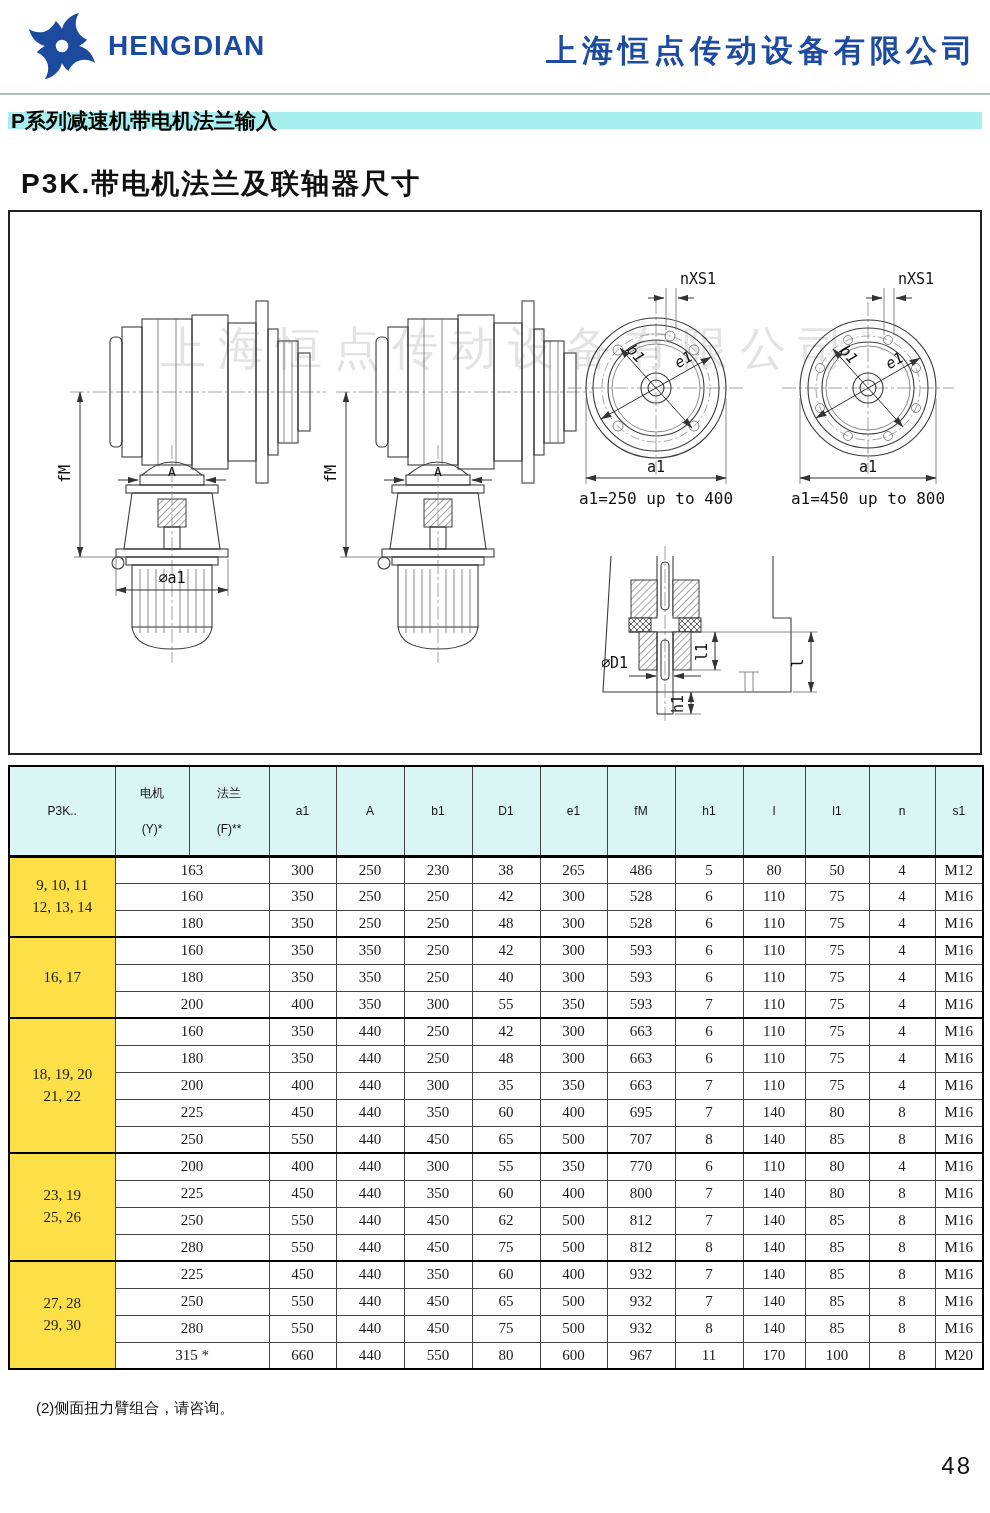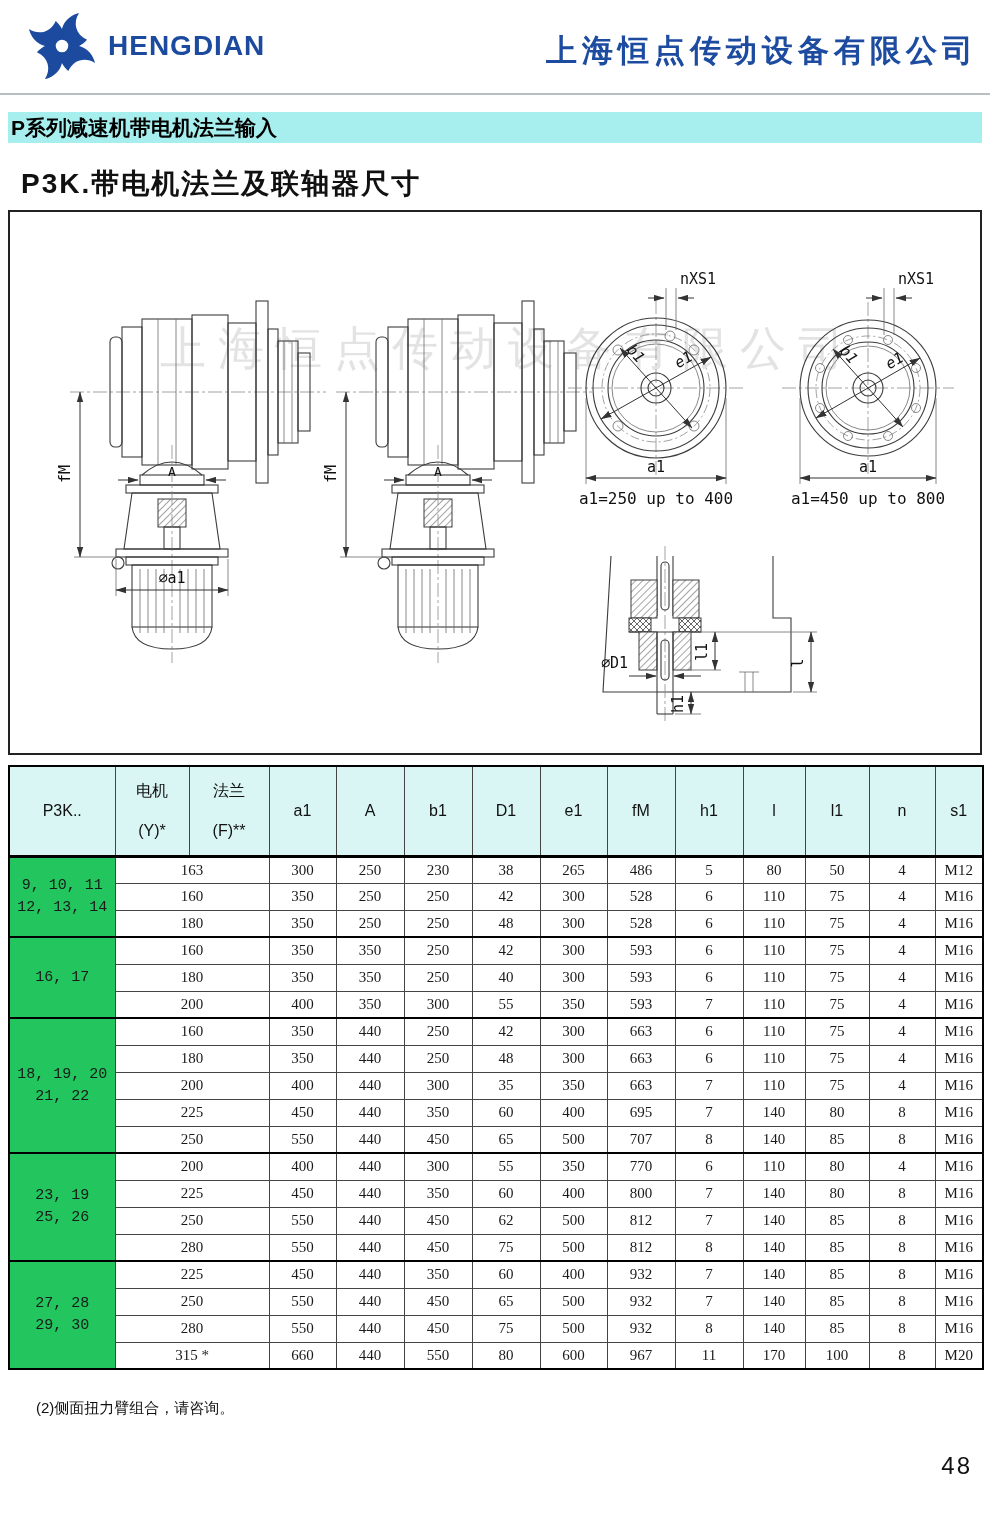--- a/index.html
+++ b/index.html
@@ -13,21 +13,21 @@
   .logo-icon { width:68px; height:72px; }
   .logo-text { font-size:28px; font-weight:bold; color:#1b4a9e; letter-spacing:1px; margin-left:12px;text-align:right; }
   .company-name {
     position:absolute; top:30px; right:12px;
     font-family:"Liberation Serif","DejaVu Serif",serif;
     font-size:31px; font-weight:bold; color:#1c4ba0; letter-spacing:5px;
   }
   .header-divider { position:absolute; top:93px; left:0; width:990px; height:2px; background:#b7c0c0; }
   
   .section-title-bar {
-    position:absolute; top:112px; left:8px; width:974px; height:31px;
+    position:absolute; top:112px; left:8px; width:974px; height:17px;
     background:#a7efef; display:flex; align-items:center;
   }
   .section-title { font-size:21px; font-weight:bold; color:#000; padding-left:3px; }
   .page-subtitle { position:absolute; top:165px; left:21px; font-size:28px; font-weight:bold; color:#111; letter-spacing:2px; }
   
   .drawing-panel {
     position:absolute; top:210px; left:8px; width:974px; height:545px;
     border:2px solid #222; background:#fff;
   }
   .panel-svg { width:970px; height:541px; display:block; }
@@ -40,28 +40,28 @@
   .xh { fill:url(#xh); stroke:#3c3c3c; stroke-width:1; }
   .lbl { font-family:"DejaVu Sans Mono",monospace; font-size:15px; fill:#111; }
   .lbl-i { font-family:"DejaVu Sans Mono",monospace; font-size:15px; font-style:italic; fill:#111; }
   .lbl-s { font-family:"DejaVu Sans Mono",monospace; font-size:13px; fill:#111; }
   .cap { font-family:"DejaVu Sans Mono",monospace; font-size:16px; fill:#111; }
   .wm { font-family:"Liberation Sans",sans-serif; font-size:46px; fill:#dadada; opacity:0.75; letter-spacing:12px; }
   
   .dim-table-wrap { position:absolute; top:765px; left:8px; }
   table.dim-table { border-collapse:collapse; table-layout:fixed; width:974px; border:2px solid #000; background:#fff; }
   table.dim-table td { border:1px solid #444; text-align:center; vertical-align:middle; overflow:hidden; }
-  table.dim-table thead td { background:#d9f5f4; border-bottom:3px solid #000; height:90px; font-size:16px; color:#111; }
+  table.dim-table thead td { background:#d9f5f4; border-bottom:3px solid #000; height:90px; font-size:12px; color:#111; }
   table.dim-table thead .two-line div:first-child { margin-bottom:20px; }
   table.dim-table tbody td {
     height:27px; font-family:"Liberation Serif","DejaVu Serif",serif;
     font-size:15px; color:#1a1a1a;
   }
   table.dim-table tbody td.group-label {
-    font-family:Liberation Mono, monospace; font-size:15px; line-height:1.45; background:#22c55e;
+    font-family:Liberation Serif, serif; font-size:15px; line-height:1.45; background:#fde047;
   }
   table.dim-table tbody tr.group-start td { border-top:2px solid #000; }
   
   .notes { position:absolute; top:1396px; left:6px; width:968px; font-size:15px; color:#111; line-height:23px; }
   .note-line-2 { padding-left:30px; }
   .page-number { position:absolute; top:1452px; right:18px; font-size:24px; color:#111; letter-spacing:2px; }
 </style>
 </head>
 <body>
 

